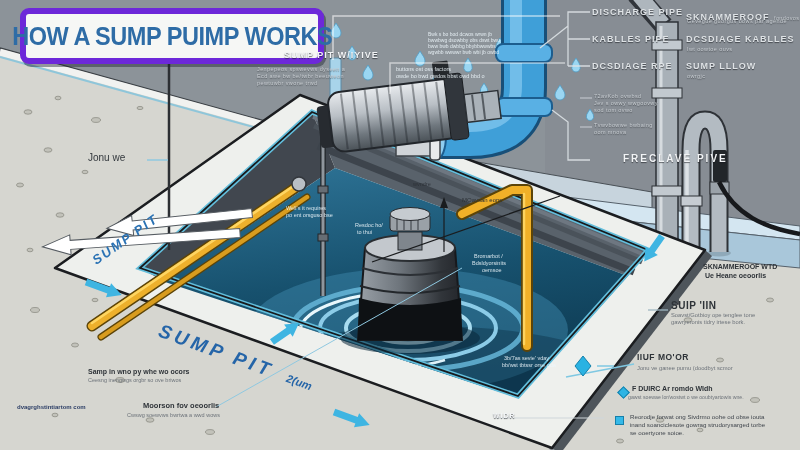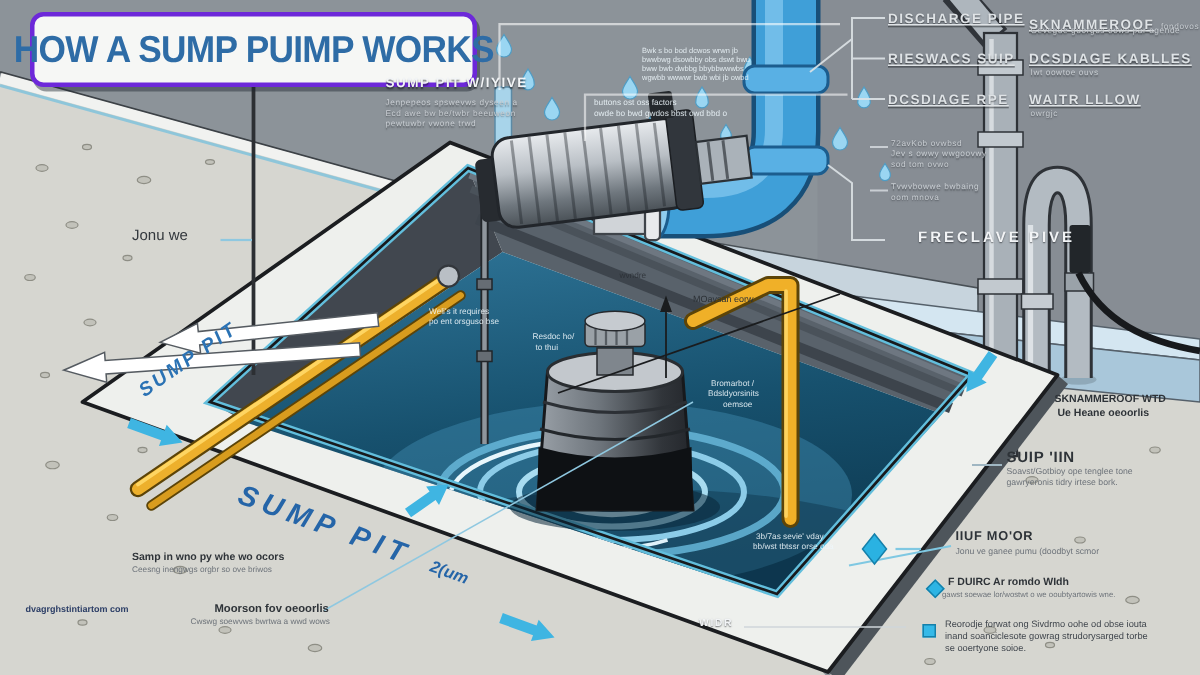--- a/index.html
+++ b/index.html
@@ -1,29 +1,29 @@
 <!DOCTYPE html>
 <html><head>
 <meta charset="utf-8">
 <style>
   html,body{margin:0;padding:0;background:#666;}
   #stage{position:relative;width:800px;height:450px;overflow:hidden;background:#8c9399;
          font-family:"Liberation Sans",sans-serif;}
   #scene{position:absolute;left:0;top:0;}
   .lbl{position:absolute;white-space:nowrap;line-height:1.15;}
   .engr{color:#dfe3e6;font-weight:bold;letter-spacing:1px;font-size:9px;
-        text-shadow:0 1px 1px rgba(30,34,38,.65);text-decoration:underline;}
+        text-shadow:0 1px 1px rgba(30,34,38,.65);}
   .engr-sub{color:#c9ced3;font-size:5.5px;letter-spacing:.4px;text-shadow:0 1px 1px rgba(30,34,38,.5);}
-  .whitebold{color:#f2f4f6;font-weight:bold;text-shadow:0 1px 1px rgba(20,24,28,.6);}
+  .whitebold{color:#f2f4f6;font-weight:bold;text-shadow:0 1px 1px rgba(20,24,28,.6);margin-left:27px;}
   .tinywhite{color:rgba(238,247,252,.88);font-size:5.5px;line-height:1.25;}
   .darksm{color:#2e3338;font-weight:bold;}
   .graysm{color:#6d737a;}
   .rim-text{font-weight:bold;font-style:italic;color:#2565a8;transform-origin:0 0;}
   #title-box{position:absolute;left:20px;top:8px;width:292px;height:44px;background:#f6f7f5;
-    border:3px solid #6d28d9;border-radius:9px;box-shadow:2px 3px 0 rgba(30,40,48,.45);
+    border:6px solid #6d28d9;border-radius:9px;box-shadow:2px 3px 0 rgba(30,40,48,.45);
     display:flex;align-items:center;justify-content:center;}
   #title-box span{color:#2e6ca6;font-weight:800;font-size:25px;letter-spacing:-.5px;
     transform:scaleX(.94);white-space:nowrap;}
   .bullet-diamond{position:absolute;width:7px;height:7px;background:#2db4e4;transform:rotate(45deg);
     border:1px solid #1580aa;}
   .bullet-square{position:absolute;width:7px;height:7px;background:#35b9e8;border:1px solid #1580aa;}
 </style>
 </head>
 <body>
 
@@ -308,40 +308,40 @@
       <path d="M8,0 L16,10 L8,20 L0,10 Z" fill="#2ab2e2" stroke="#1580aa"></path>
     </g>
   </g>
 </svg>
 
 <div id="title-box">
   <span>HOW A SUMP PUIMP WORKS</span>
 </div>
 
 <div class="lbl engr" style="left:592px;top:7px;">DISCHARGE PIPE</div>
-<div class="lbl engr" style="left:592px;top:34px;">RIESWACS SUIP</div>
+<div class="lbl engr" style="left:592px;top:34px;">KABLLES PIPE</div>
 <div class="lbl engr" style="left:592px;top:61px;">DCSDIAGE RPE</div>
 
 <div class="lbl" style="left:686px;top:6px;">
   <span class="engr" style="font-size:9px;">SKNAMMEROOF</span>
   <span class="engr-sub">fondovos dsolorst</span>
 </div>
 <div class="lbl engr-sub" style="left:687px;top:18px;">Gevegue guorgus oows par agende</div>
 <div class="lbl engr" style="left:686px;top:34px;">DCSDIAGE KABLLES</div>
 <div class="lbl engr-sub" style="left:687px;top:46px;">Iwt oowtoe ouvs</div>
-<div class="lbl engr" style="left:686px;top:61px;">WAITR LLLOW</div>
+<div class="lbl engr" style="left:686px;top:61px;">SUMP LLLOW</div>
 <div class="lbl engr-sub" style="left:687px;top:73px;">owrgjc</div>
 
 <div class="lbl engr-sub" style="left:594px;top:93px;">72avKob ovwbsd</div>
 <div class="lbl engr-sub" style="left:594px;top:100px;">Jev s owwy wwgoovwy</div>
 <div class="lbl engr-sub" style="left:594px;top:107px;">sod tom ovwo</div>
 <div class="lbl engr-sub" style="left:594px;top:122px;">Tvwvbowwe bwbaing</div>
 <div class="lbl engr-sub" style="left:594px;top:129px;">oom mnova</div>
 
-<div class="lbl whitebold" style="left:612px;top:153px;font-size:10px;letter-spacing:2px;">FRECLAVE PIVE</div>
+<div class="lbl whitebold" style="left:596px;top:153px;font-size:10px;letter-spacing:2px;">FRECLAVE PIVE</div>
 
 <div class="lbl" style="left:88px;top:152px;font-size:10px;color:#33383d;">Jonu we</div>
 
 <div class="lbl whitebold" style="left:257px;top:50px;font-size:9px;letter-spacing:1px;">SUMP PIT W/IYIVE</div>
 <div class="lbl engr-sub" style="left:257px;top:66px;">Jenpepeos spswevws dyseen a</div>
 <div class="lbl engr-sub" style="left:257px;top:73px;">Ecd awe bw be/twbr beeuweon</div>
 <div class="lbl engr-sub" style="left:257px;top:80px;">pewtuwbr vwone trwd</div>
 
 <div class="lbl rim-text" style="left:90px;top:256px;font-size:13px;letter-spacing:2px;transform:rotate(-35deg);color:#2a72b4;">SUMP PIT</div>
 <div class="lbl rim-text" style="left:163px;top:320px;font-size:19px;letter-spacing:4px;transform:rotate(20deg);">SUMP PIT</div>

